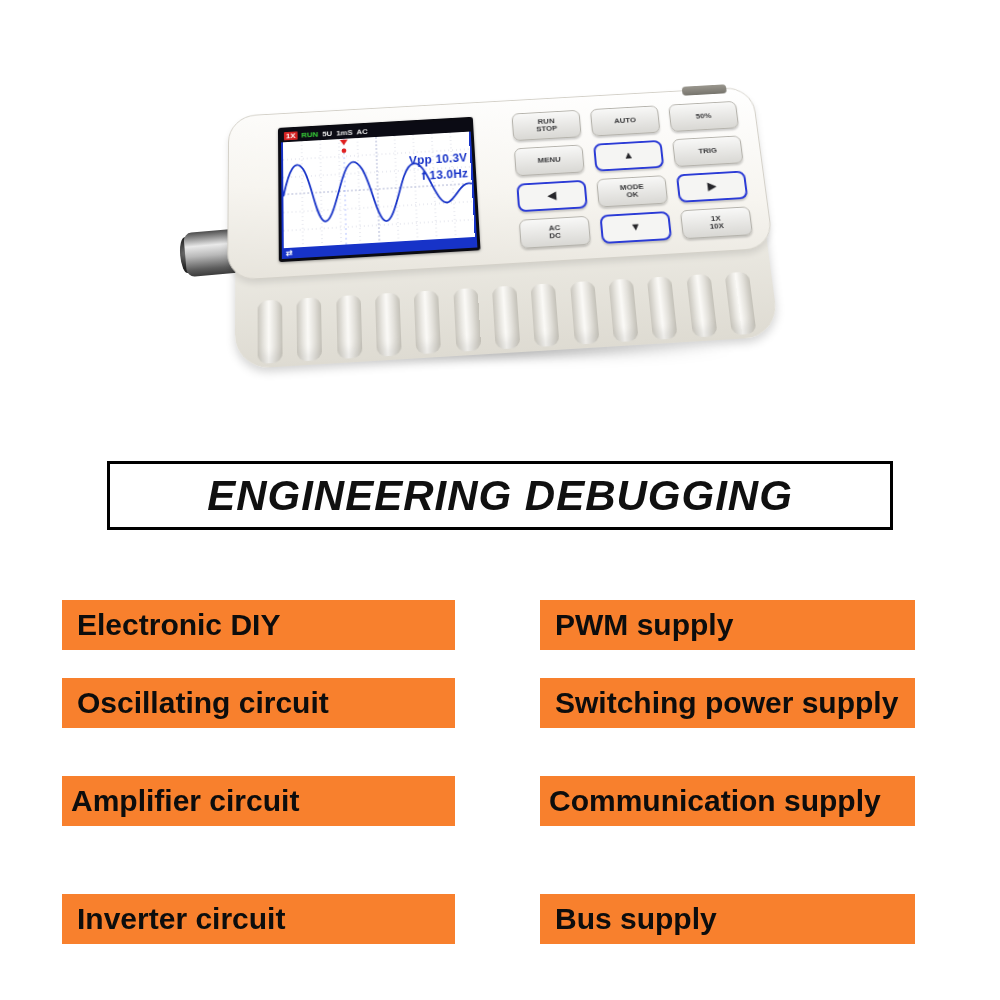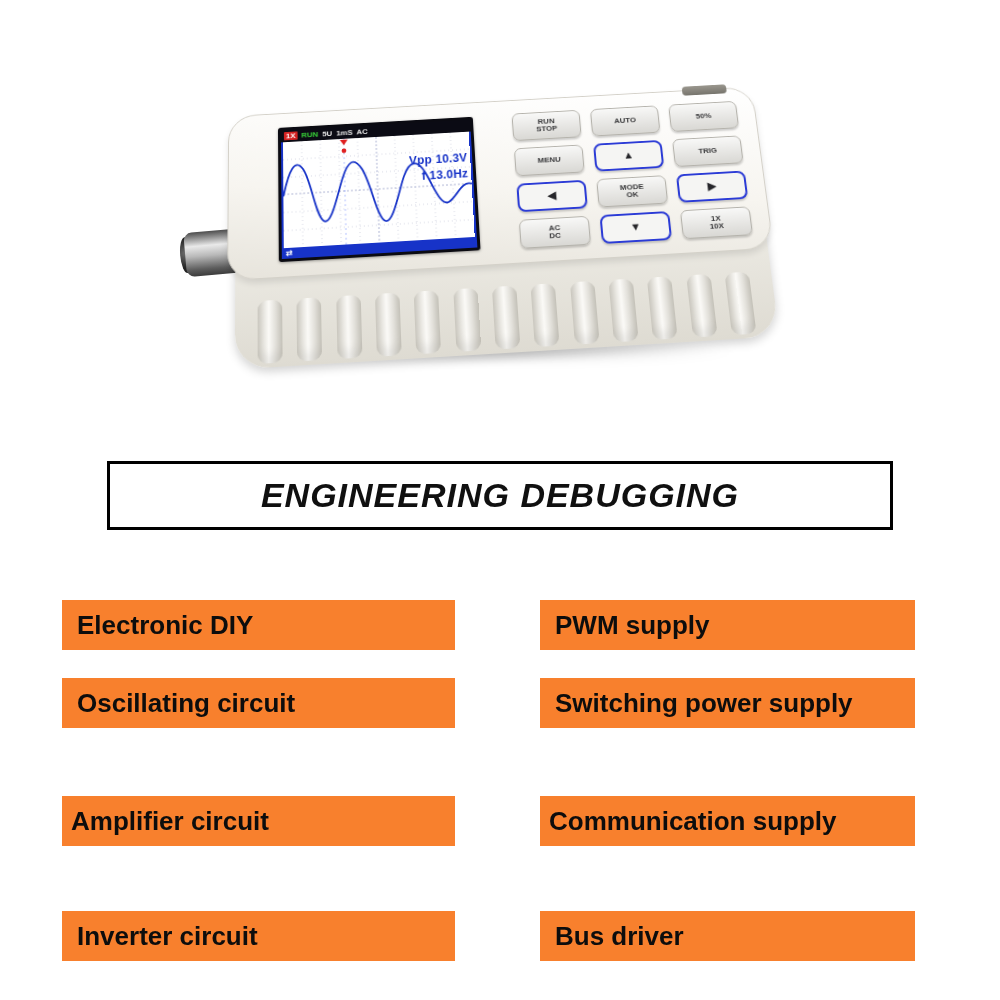--- a/index.html
+++ b/index.html
@@ -102,33 +102,33 @@
     font-size:11px;color:#26262a;
   }
 
   
   .banner{
     position:absolute;left:107px;top:461px;width:780px;height:63px;
     border:3px solid #000;box-sizing:content-box;
     display:flex;align-items:center;justify-content:center;
   }
   .banner span{
-    font-style:italic;font-weight:bold;font-size:34px;letter-spacing:1px;
+    font-style:italic;font-weight:bold;font-size:42px;letter-spacing:1px;
     color:#101010;white-space:nowrap;
   }
 
   
   .feature{
     position:absolute;height:50px;background:#F8802D;
     display:flex;align-items:center;padding-left:15px;box-sizing:border-box;
-    font-size:26px;font-weight:bold;color:#0d0d0d;white-space:nowrap;
+    font-size:30px;font-weight:bold;color:#0d0d0d;white-space:nowrap;
   }
   .f-l{left:62px;width:393px;}
   .f-r{left:540px;width:375px;}
-  .row1{top:600px;} .row2{top:678px;} .row3{top:796px;padding-left:9px;} .row4{top:894px;margin-top:17px;}
+  .row1{top:600px;} .row2{top:678px;} .row3{top:776px;padding-left:9px;} .row4{top:894px;}
 </style>
 </head>
 <body>
 
 <div class="photo-area">
 
   <div class="device-shadow"></div>
 
   <div class="bnc">
     <div class="bnc-tip"></div>
@@ -259,13 +259,13 @@
   <span>ENGINEERING DEBUGGING</span>
 </div>
 
 <div class="feature f-l row1">Electronic DIY</div>
 <div class="feature f-r row1">PWM supply</div>
 <div class="feature f-l row2">Oscillating circuit</div>
 <div class="feature f-r row2">Switching power supply</div>
 <div class="feature f-l row3">Amplifier circuit</div>
 <div class="feature f-r row3">Communication supply</div>
 <div class="feature f-l row4">Inverter circuit</div>
-<div class="feature f-r row4">Bus driver</div>
+<div class="feature f-r row4">Bus supply</div>
 
 </body></html>

